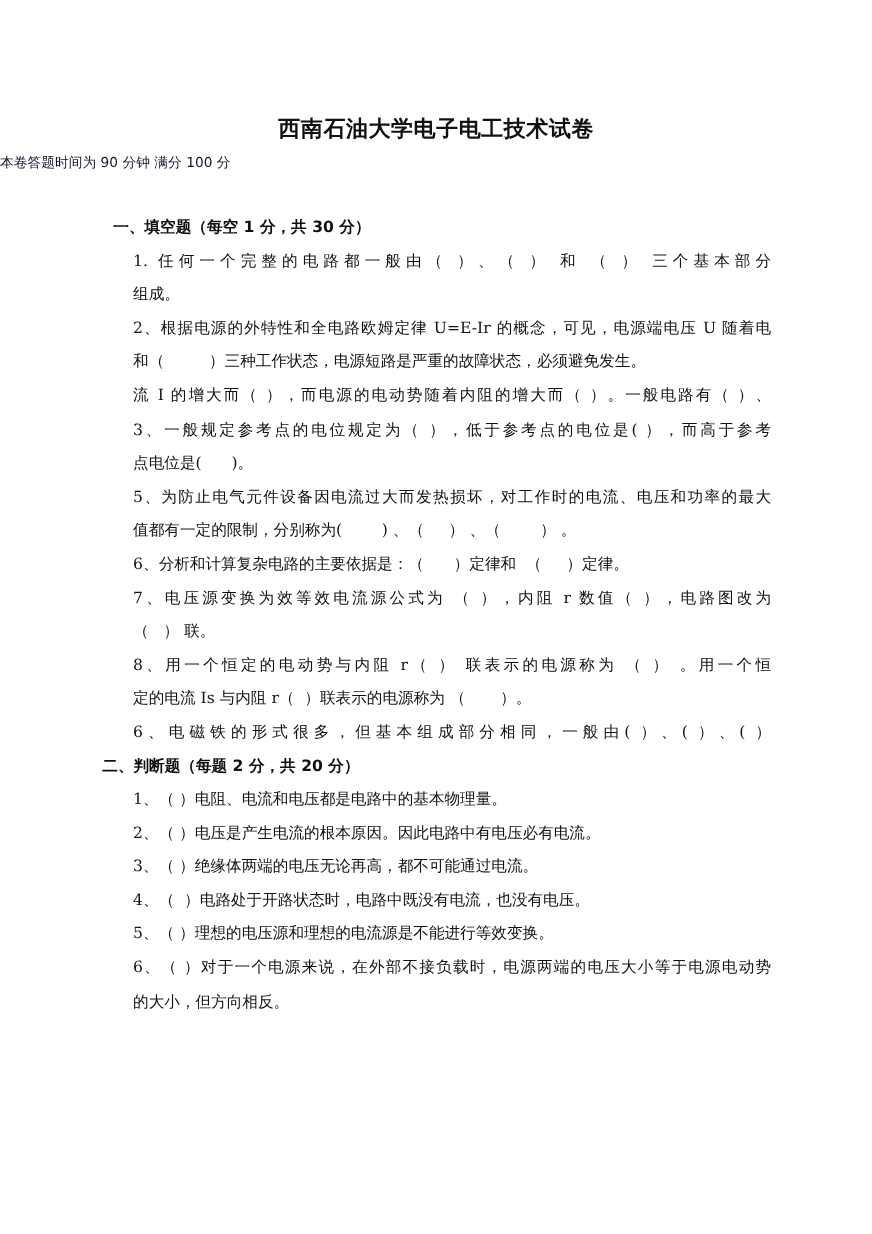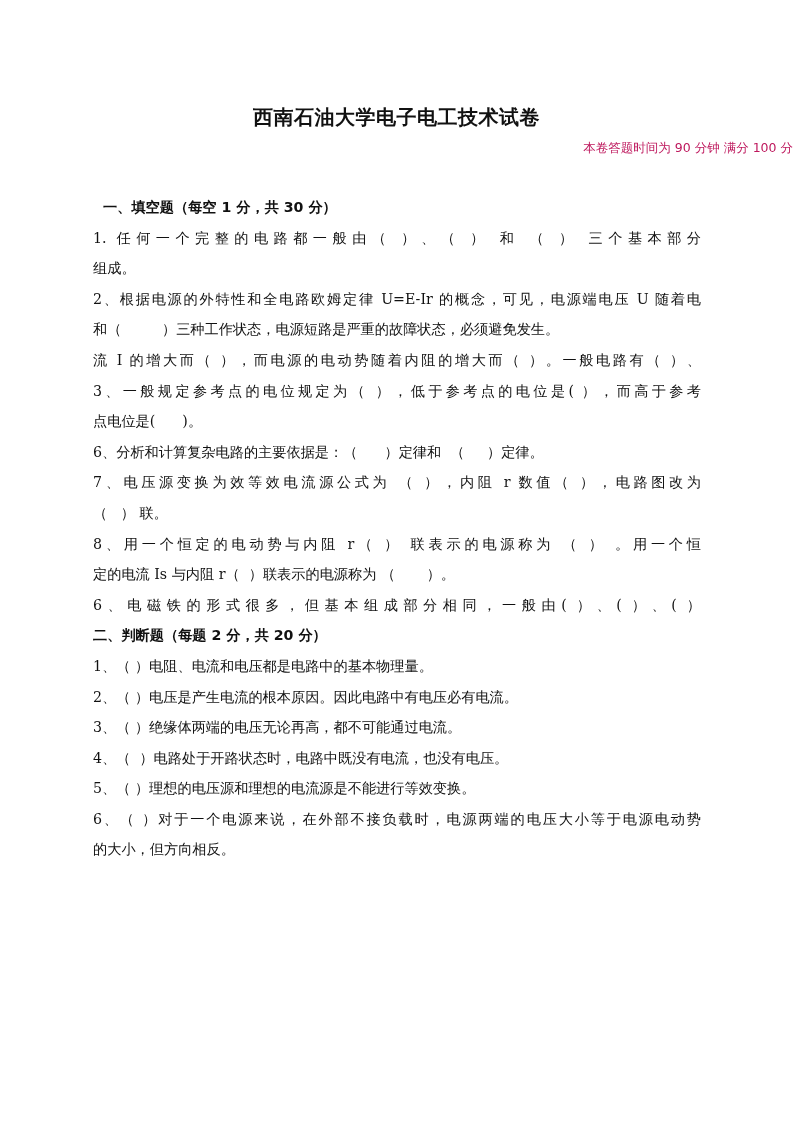--- a/index.html
+++ b/index.html
@@ -32,24 +32,24 @@
       font-weight: bold;
       font-size: 20px;
       letter-spacing: 0.5px;
       color: #111;
     }
     .subtitle {
       position: absolute;
       top: 140px;
       left: 0;
       width: 793px;
-      text-align: right;
+      text-align: left;
       font-family: "DejaVu Sans", "Liberation Sans", sans-serif;
       font-size: 12.5px;
-      color: #be185d;
+      color: #0f172a;
     }
     .content {
       position: absolute;
       left: 93px;
       top: 192px;
       width: 608px;
       font-size: 14.2px;
       line-height: 30.6px;
     }
     .section-heading {
@@ -64,20 +64,21 @@
     }
     .question {
       text-align: justify;
       text-align-last: left;
     }
     .line {
       display: block;
       white-space: pre;
       height: 30.6px;
       overflow: visible;
+      margin-left: 28px;
     }
     .line.justify {
       text-align: justify;
       text-align-last: justify;
       white-space: normal;
     }
   </style>
 </head>
 <body>
 
@@ -100,20 +101,24 @@
       <span class="line">和（         ）三种工作状态，电源短路是严重的故障状态，必须避免发生。</span>
       <span class="line justify">流 I 的增大而（    ），而电源的电动势随着内阻的增大而（    ）。一般电路有（  ）、</span>
     </div>
 
     <div class="question">
       <span class="line justify">3、一般规定参考点的电位规定为（   ），低于参考点的电位是(     ），而高于参考</span>
       <span class="line">点电位是(      )。</span>
     </div>
 
 
+    <div class="question">
+      <span class="line justify">5、为防止电气元件设备因电流过大而发热损坏，对工作时的电流、电压和功率的最大</span>
+      <span class="line">值都有一定的限制，分别称为(        ) 、（     ） 、（        ） 。</span>
+    </div>
 
     <div class="question">
       <span class="line">6、分析和计算复杂电路的主要依据是：（      ）定律和  （     ）定律。</span>
     </div>
 
     <div class="question">
       <span class="line justify">7、电压源变换为效等效电流源公式为 （      ），内阻 r 数值（     ），电路图改为</span>
       <span class="line">（   ） 联。</span>
     </div>
 

